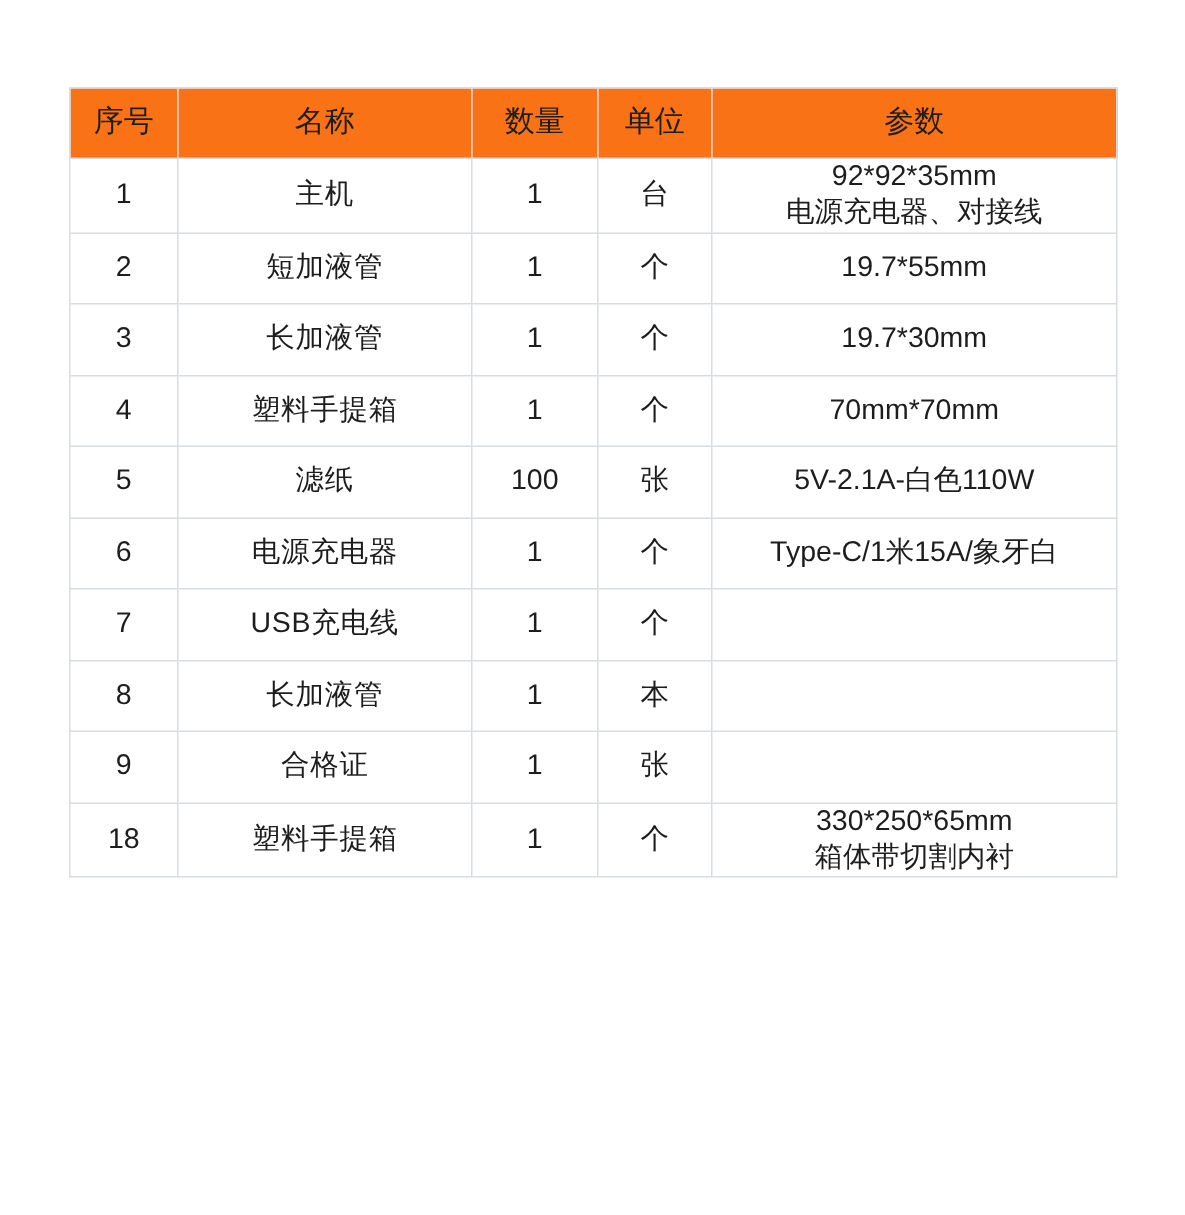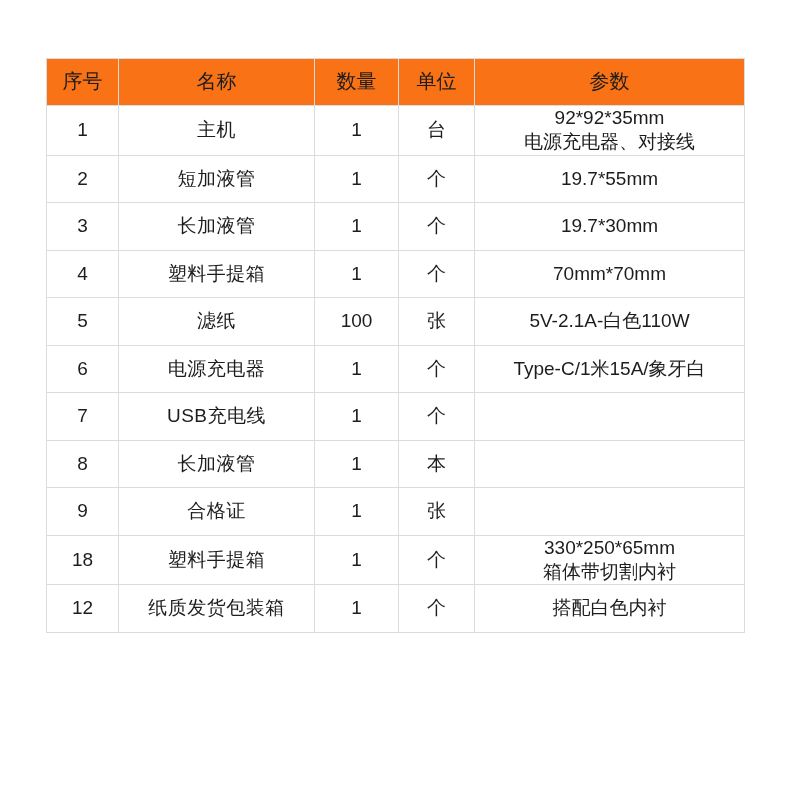--- a/index.html
+++ b/index.html
@@ -178,25 +178,16 @@
           <tr>
             <td class="idx">18</td>
             <td class="name">塑料手提箱</td>
             <td class="qty">1</td>
             <td class="unit">个</td>
             <td class="param">
               <span class="line">330*250*65mm</span>
               <span class="line">箱体带切割内衬</span>
             </td>
           </tr>
-          <tr>
-            <td class="idx">12</td>
-            <td class="name">纸质发货包装箱</td>
-            <td class="qty">1</td>
-            <td class="unit">个</td>
-            <td class="param">
-              <span class="line">搭配白色内衬</span>
-            </td>
-          </tr>
         </tbody>
     </table>
   </div>
 </div>
 
 </body></html>

